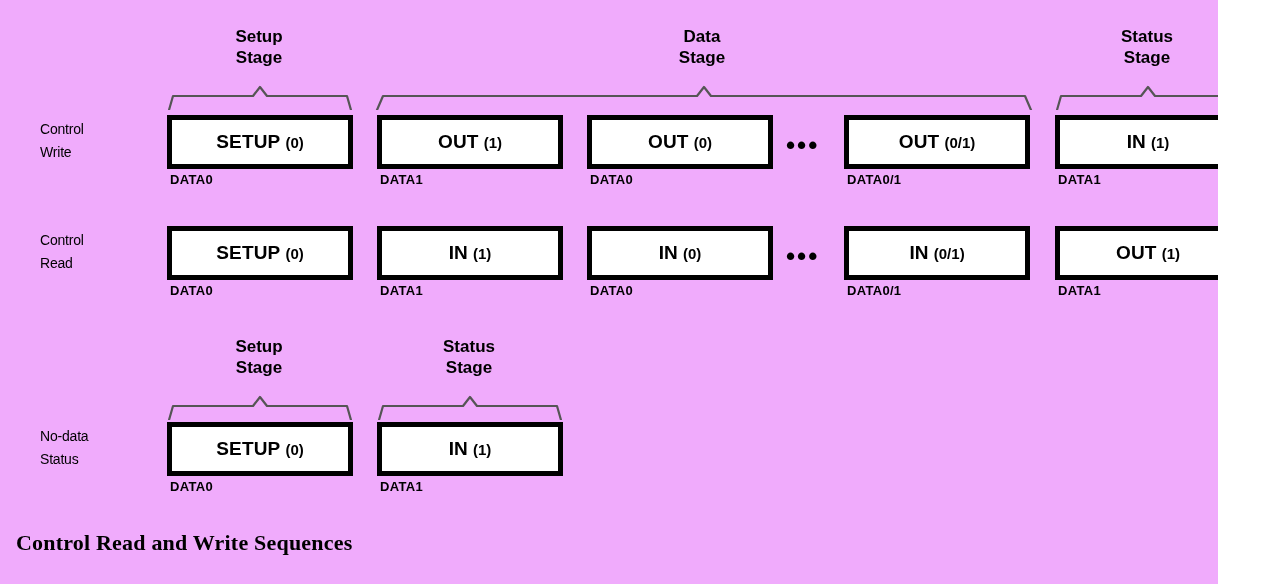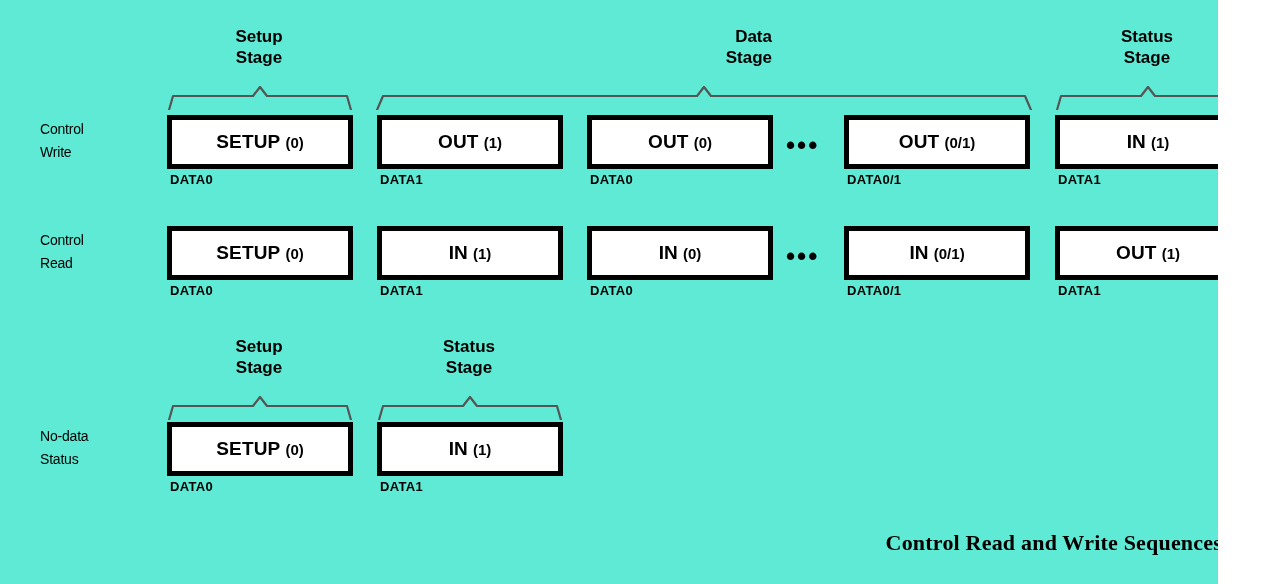--- a/index.html
+++ b/index.html
@@ -8,21 +8,21 @@
     background: #ffffff;
   }
   body {
     font-family: "Liberation Sans", sans-serif;
     color: #000000;
   }
   #stage {
     position: relative;
     width: 1218px;
     height: 584px;
-    background: #5eead4;
+    background: #f0abfc;
     overflow: hidden;
   }
 
   
   .row-label {
     position: absolute;
     font-size: 14px;
     font-weight: normal;
     line-height: 23px;
     color: #000;
@@ -92,34 +92,34 @@
     position: absolute;
   }
   .brace svg { display: block; }
 
   
   .caption {
     position: absolute;
     font-family: "Liberation Serif", serif;
     font-size: 22px;
     font-weight: bold;
-    text-align: right;
+    text-align: left;
     width: 100%;
-    left: 4px;
+    left: 16px;
     letter-spacing: 0.2px;
   }
 </style>
 </head>
 <body>
 
 <div id="stage">
 
   <div class="stage-title" style="left:189px; top:26px; width:140px;">Setup
 Stage</div>
-  <div class="stage-title" style="left:632px; top:26px; width:140px;text-align:right;">Data
+  <div class="stage-title" style="left:632px; top:26px; width:140px;">Data
 Stage</div>
   <div class="stage-title" style="left:1077px; top:26px; width:140px;">Status
 Stage</div>
 
   <div class="brace" style="left:167px; top:84px; width:186px; height:26px;">
     <svg width="186" height="26" viewBox="0 0 186 26">
       <path d="M2 26 L6 12 L86 12 L93 3 L100 12 L180 12 L184 26" fill="none" stroke="#555555" stroke-width="2.2" stroke-linecap="round" stroke-linejoin="round"></path>
     </svg>
   </div>
 

